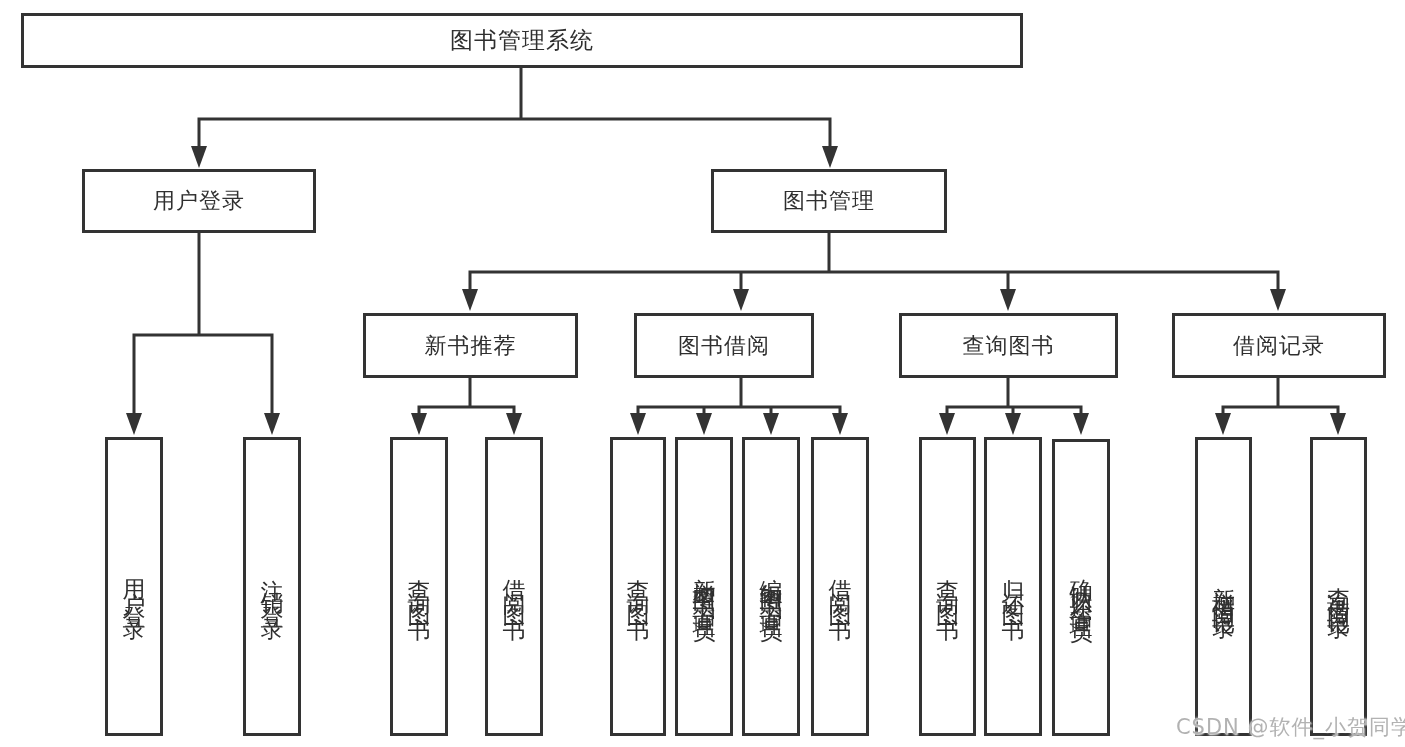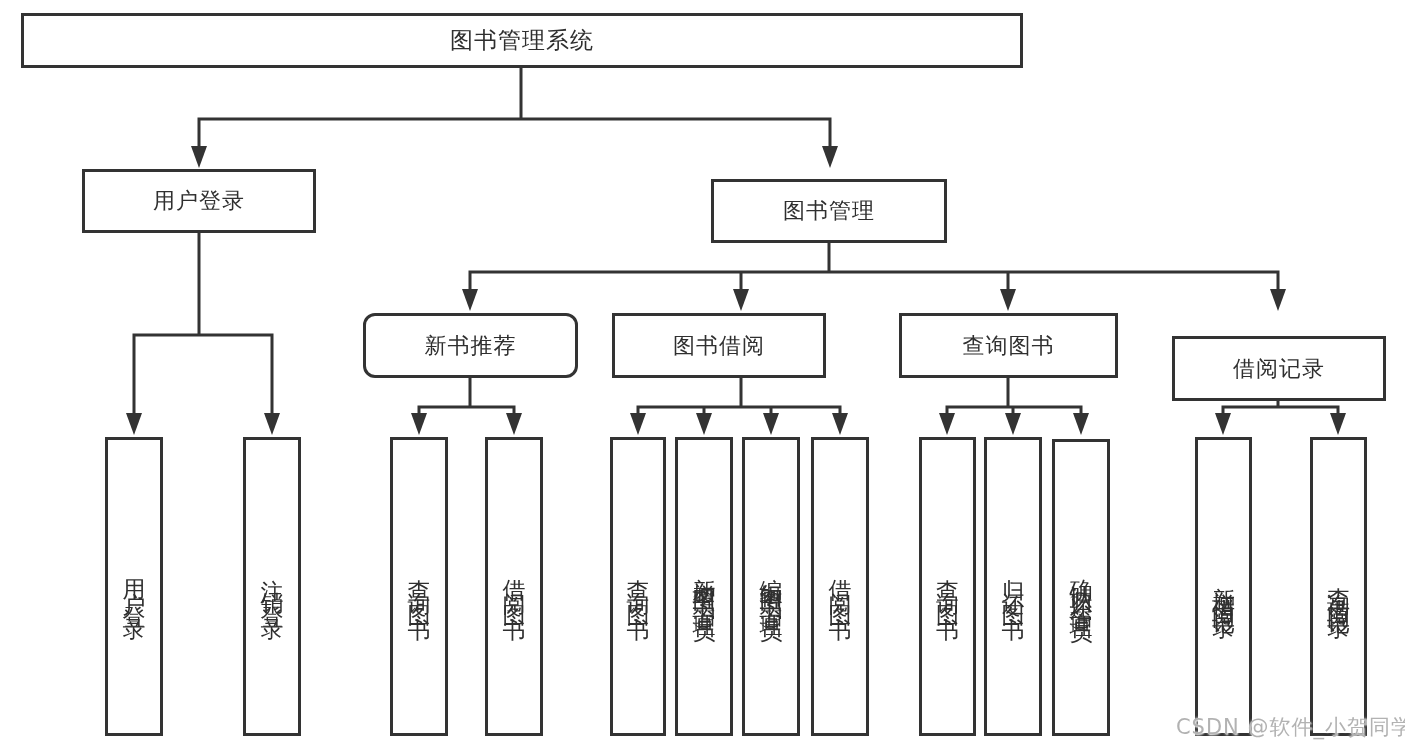--- a/index.html
+++ b/index.html
@@ -93,26 +93,26 @@
       <path d="M1005,413 L1021,413 L1013,435 Z"></path>
       <path d="M1073,413 L1089,413 L1081,435 Z"></path>
       <path d="M1215,413 L1231,413 L1223,435 Z"></path>
       <path d="M1330,413 L1346,413 L1338,435 Z"></path>
     </g>
   </svg>
 
   <div class="node hnode root" style="left:21px; top:13px; width:1002px; height:55px;">图书管理系统</div>
 
   <div class="node hnode" style="left:82px; top:169px; width:234px; height:64px;">用户登录</div>
-  <div class="node hnode" style="left:711px; top:179px; width:236px; height:64px;">图书管理</div>
+  <div class="node hnode" style="left:711px; top:169px; width:236px; height:64px;">图书管理</div>
 
-  <div class="node hnode" style="left:363px; top:313px; width:215px; height:65px;border-radius:12px;">新书推荐</div>
-  <div class="node hnode" style="left:612px; top:313px; width:214px; height:65px;text-align:right;">图书借阅</div>
+  <div class="node hnode" style="left:363px; top:313px; width:215px; height:65px;">新书推荐</div>
+  <div class="node hnode" style="left:634px; top:313px; width:180px; height:65px;text-align:right;">图书借阅</div>
   <div class="node hnode" style="left:899px; top:313px; width:219px; height:65px;">查询图书</div>
-  <div class="node hnode" style="left:1172px; top:313px; width:214px; height:65px;margin-top:23px;">借阅记录</div>
+  <div class="node hnode" style="left:1172px; top:313px; width:214px; height:65px;">借阅记录</div>
 
   <div class="node leaf" style="left:105px; top:437px; width:58px; height:299px;">
     <span class="vtext">用户登录</span>
   </div>
   <div class="node leaf" style="left:243px; top:437px; width:58px; height:299px;">
     <span class="vtext">注销登录</span>
   </div>
 
   <div class="node leaf" style="left:390px; top:437px; width:58px; height:299px;">
     <span class="vtext">查询图书</span>

